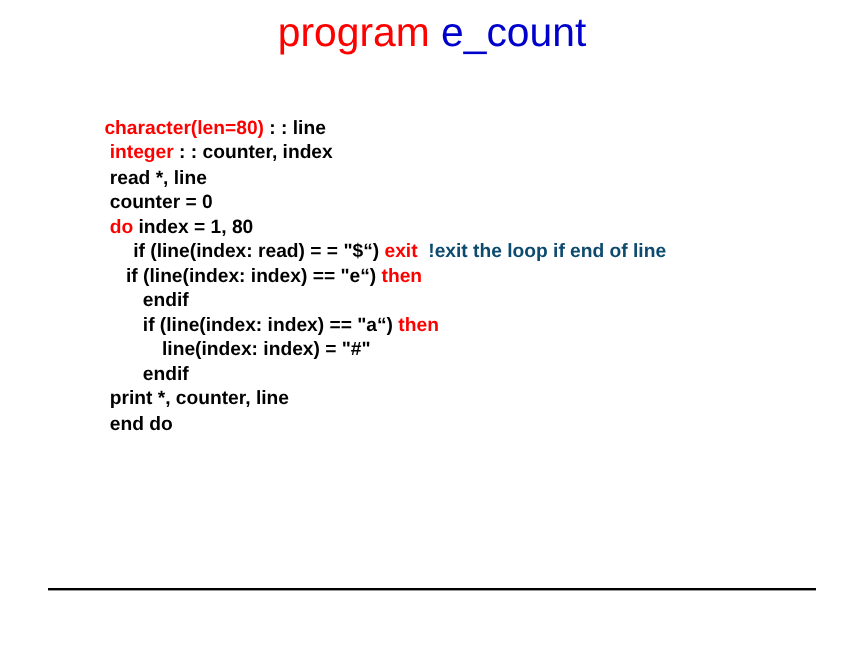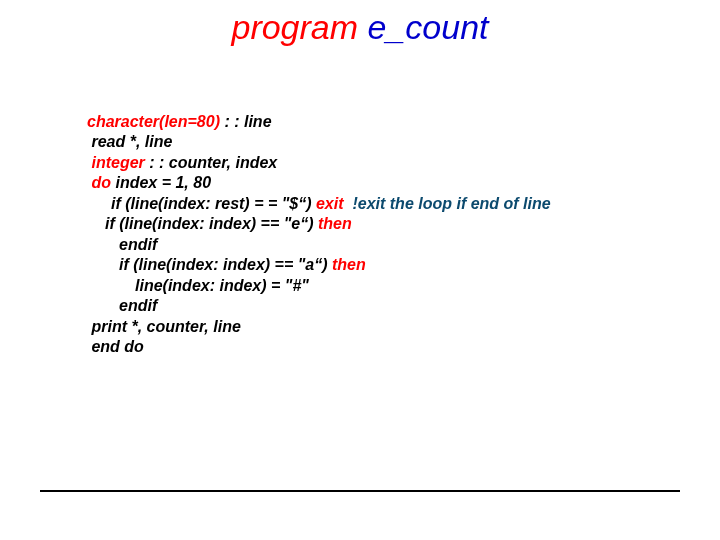--- a/index.html
+++ b/index.html
@@ -8,36 +8,35 @@
     width: 720px;
     height: 540px;
     background: #ffffff;
     font-family: Arial, Helvetica, sans-serif;
     overflow: hidden;
   }
   .slide {
     position: relative;
     width: 720px;
     height: 540px;
-    font-style: italic;
   }
   .title {
     position: absolute;
     top: 8px;
     left: 0;
     width: 720px;
     text-align: center;
     font-size: 34px;
     font-weight: 400;
   }
   .title .t-red { color: #ff0000; }
   .title .t-blue { color: #0000cc; }
   .code {
     position: absolute;
-    top: 112px;
+    top: 98px;
     left: 75px;
     width: 610px;
     font-family: Arial, Helvetica, sans-serif;
     font-size: 16px;
     font-weight: 700;
     color: #000000;
     line-height: 1.28;
   }
   .code .ind1 { padding-left: 12px; display: block; }
   .code .ind2 { padding-left: 36px; display: block; }
@@ -62,24 +61,25 @@
 <div class="slide">
 
   <div class="title">
     <span class="t-red">program</span>
     <span> </span>
     <span class="t-blue">e_count</span>
   </div>
 
   <div class="code">
     <span class="ind1 nowrap"><span class="kw-red">character(len=80)</span><span> : : line</span></span>
+    <span class="ind1 nowrap"><span class="kw-red"> integer</span><span> : : counter, index</span></span>
     <span class="ind1 nowrap"> read *, line</span>
-    <span class="ind1 nowrap"><span class="kw-red"> integer</span><span> : : counter, index</span></span>
+    <span class="ind1 nowrap"> counter = 0</span>
     <span class="ind1 nowrap"><span class="kw-red"> do</span><span> index = 1, 80</span></span>
-    <span class="ind2 nowrap"><span>if (line(index: rest) = = "$“) </span><span class="kw-red">exit</span><span class="kw-green">  !exit the loop if end of line</span></span>
+    <span class="ind2 nowrap"><span>if (line(index: read) = = "$“) </span><span class="kw-red">exit</span><span class="kw-green">  !exit the loop if end of line</span></span>
     <span class="ind2b nowrap"><span>if (line(index: index) == "e“) </span><span class="kw-red">then</span></span>
     <span class="ind2c nowrap">endif</span>
     <span class="ind2c nowrap"><span>if (line(index: index) == "a“) </span><span class="kw-red">then</span></span>
     <span class="ind3 nowrap">line(index: index) = "#"</span>
     <span class="ind2c nowrap">endif</span>
     <span class="ind1 nowrap"> print *, counter, line</span>
     <span class="ind1 nowrap"> end do</span>
   </div>
 
   <div class="hr"></div>

